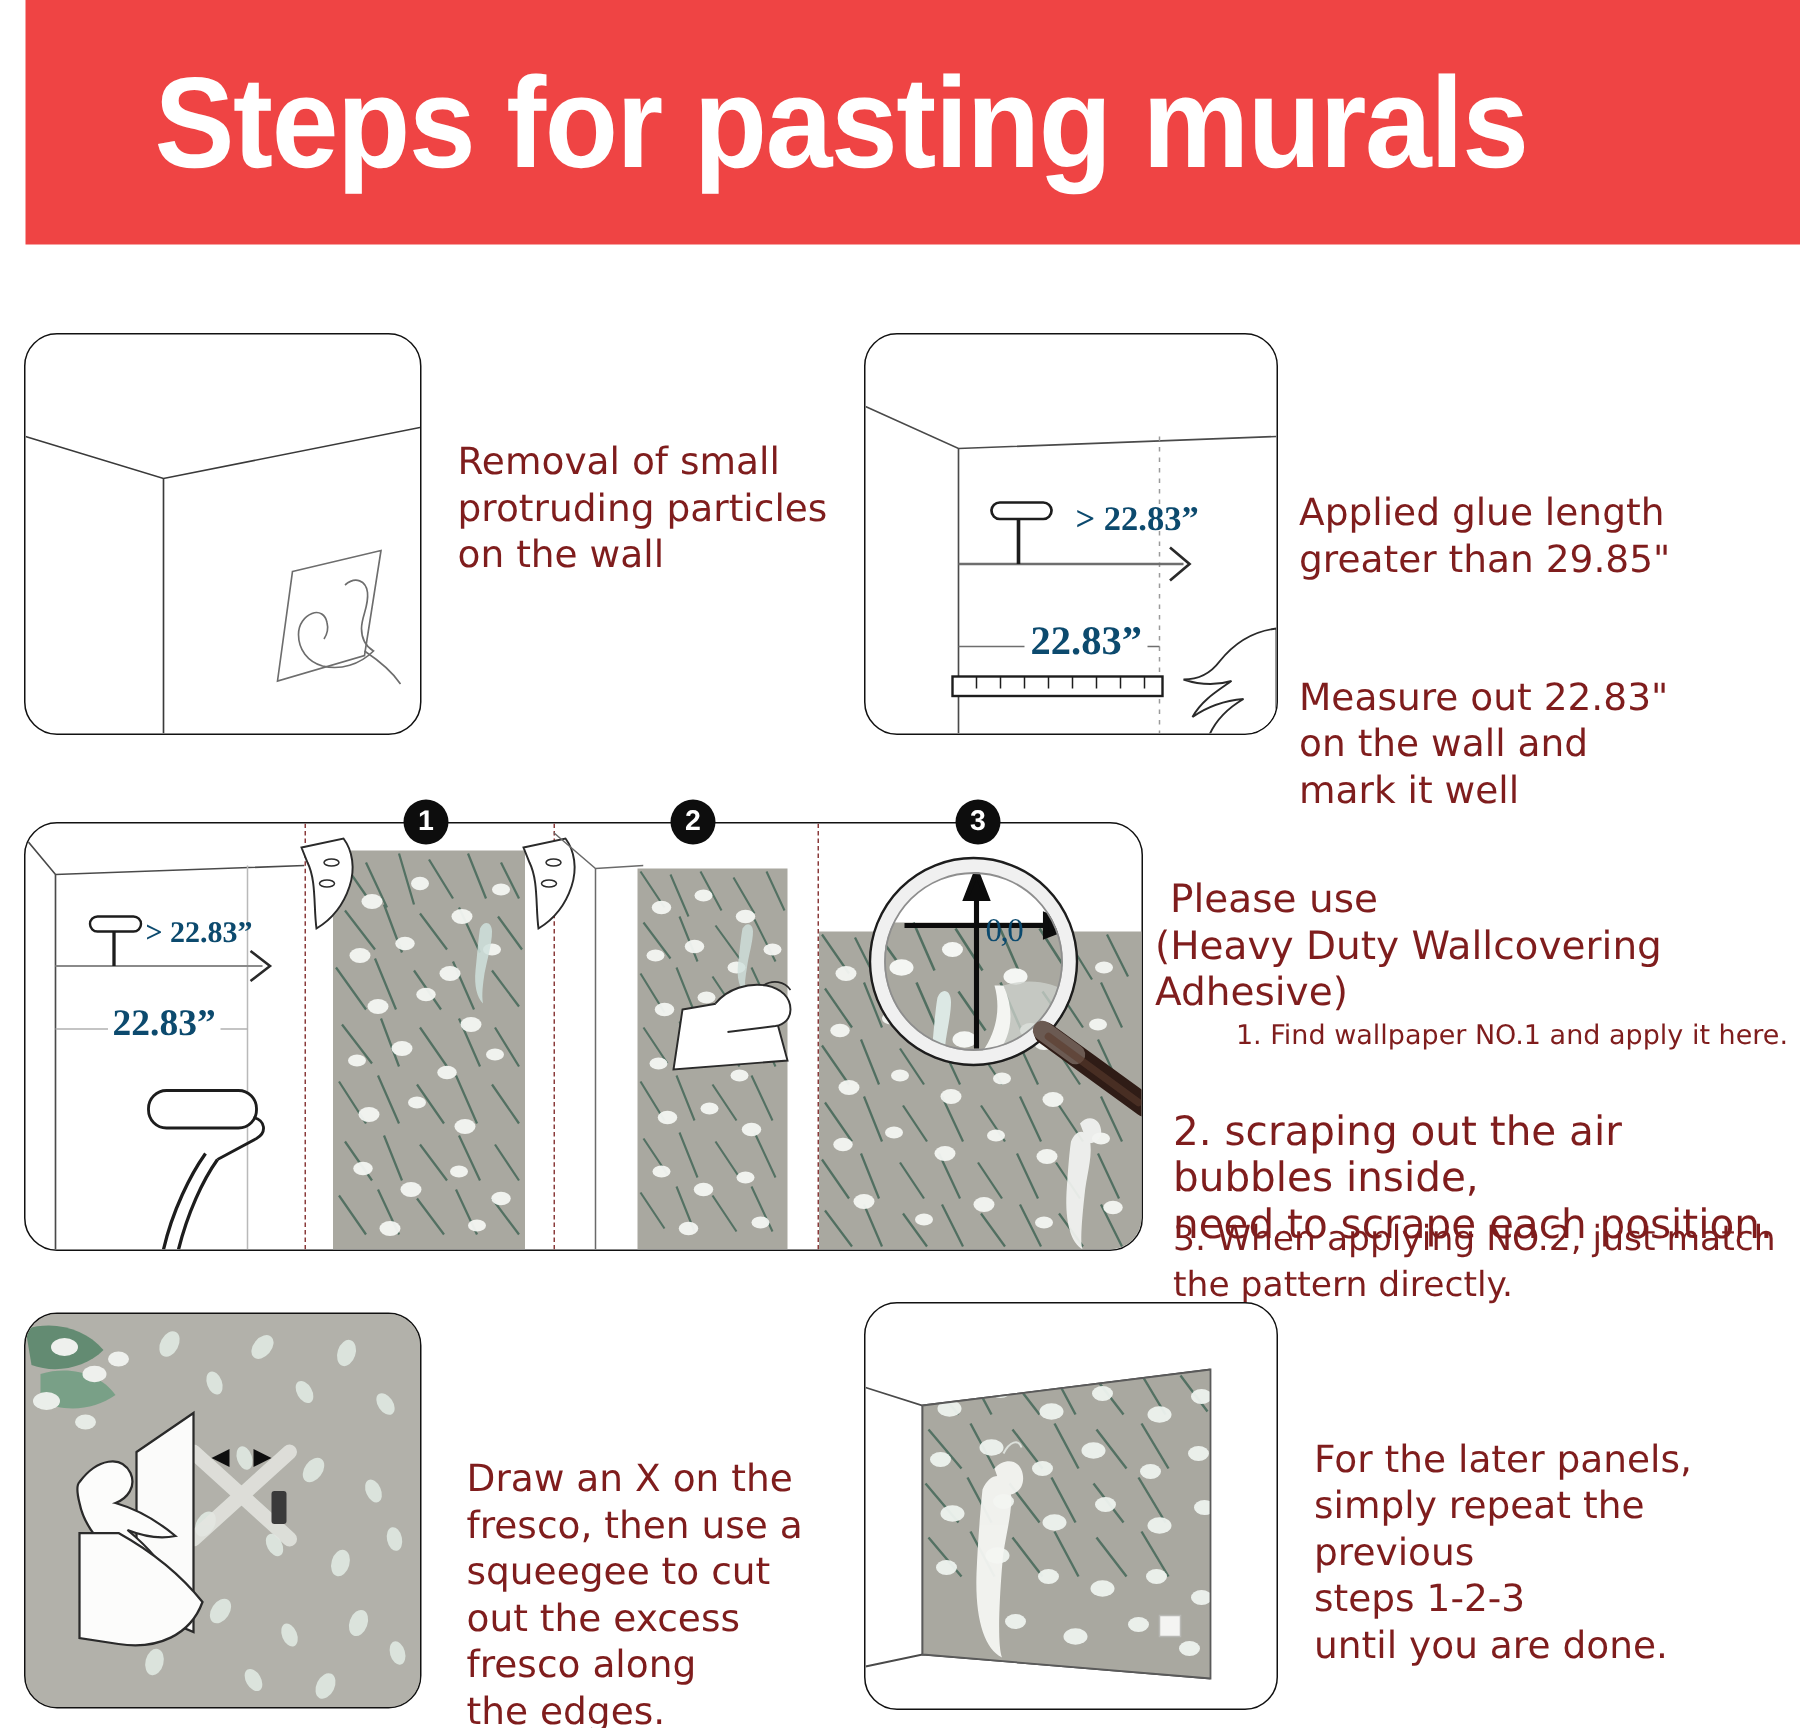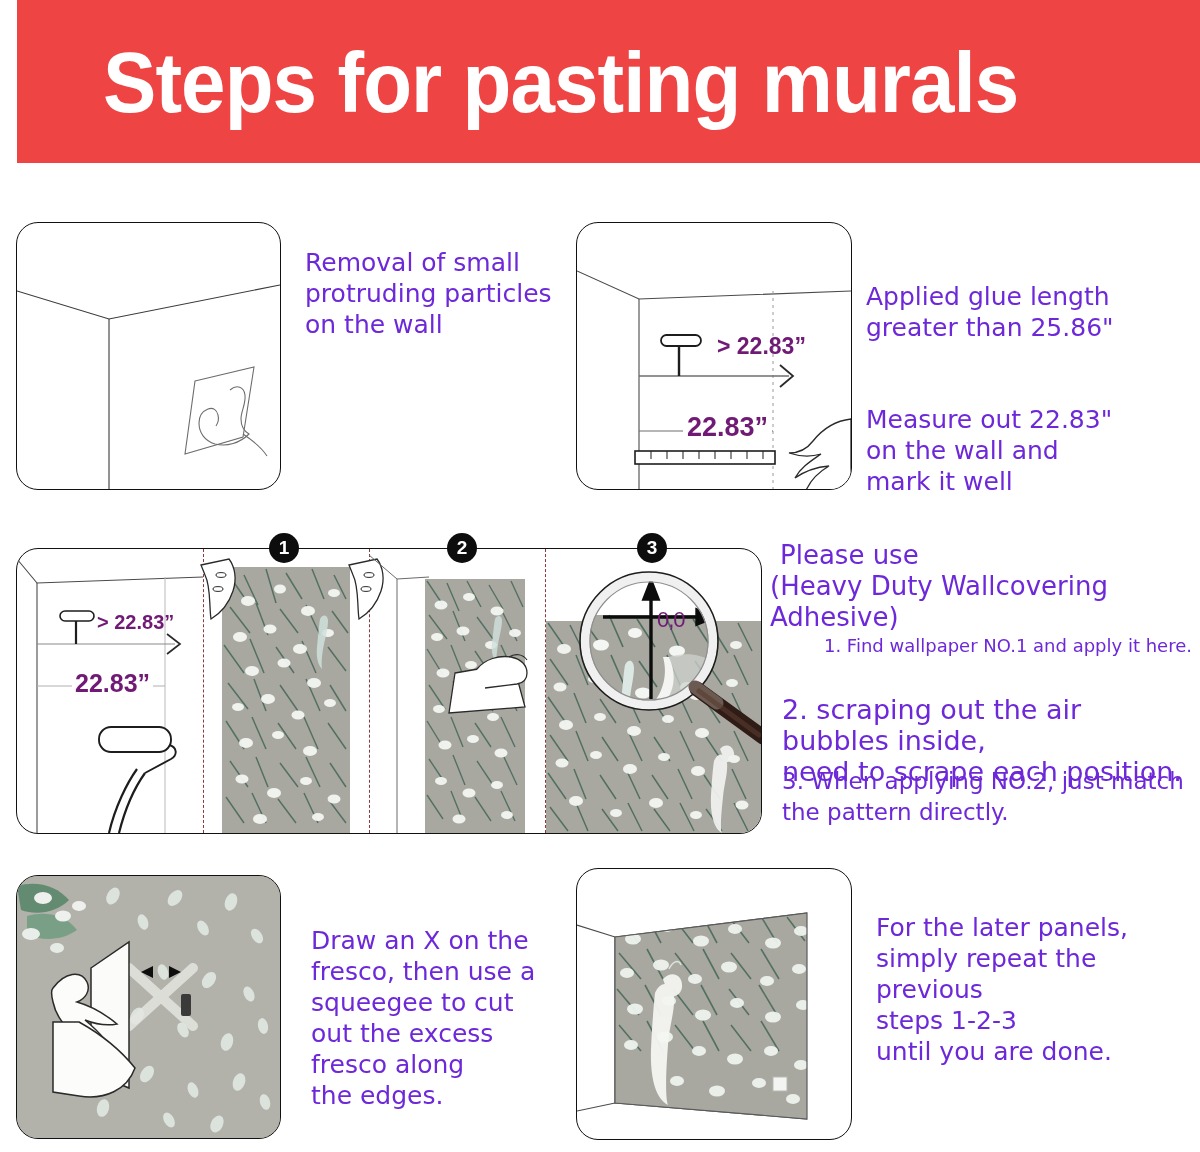--- a/index.html
+++ b/index.html
@@ -26,42 +26,43 @@
   }
 
   
   .panel{
     position:absolute; border:1.6px solid #111; border-radius:22px;
     background:#fff; overflow:hidden;
   }
 
   
   .caption{
-    position:absolute; color:#6d28d9;
+    position:absolute; color:#7f1d1d;
     font-size:25px; line-height:31px; white-space:pre-line;
     font-family:"DejaVu Sans","Liberation Sans",sans-serif;
+    margin-top:45px;
   }
 
   
   svg{ display:block; }
 
   
   .wp{ position:relative; background:#a9a8a0; overflow:hidden; }
 
   
   .badge{
     position:absolute; width:30px; height:30px; border-radius:50%;
     background:#0d0d0d; color:#fff; font-size:19px; font-weight:bold;
     line-height:30px; text-align:center; z-index:40;
     font-family:"Liberation Sans","DejaVu Sans",sans-serif;
   }
 
   .dim-label{
-    position:absolute; color:#701a75; font-weight:bold;
-    font-family:Liberation Sans, sans-serif;
+    position:absolute; color:#0c4a6e; font-weight:bold;
+    font-family:Liberation Serif, serif;
     text-align:right;
   }
 </style>
 </head>
 <body>
 
 <div class="header">
   <div class="header-title">Steps for pasting murals</div>
 </div>
 
@@ -119,21 +120,21 @@
     <g fill="#fff" stroke="#2a2a2a" stroke-width="1.3">
       <path d="M274,196 c-18,2 -30,12 -38,22 c-6,8 -14,12 -24,12 c12,4 22,4 32,1
                c-10,7 -20,13 -26,24 c10,-7 22,-11 34,-12 c-12,7 -20,16 -24,27
                l46,0 z"></path>
     </g>
   </svg>
   <div class="dim-label" style="left:140px; top:110px; font-size:23px;">&gt; 22.83”</div>
   <div class="dim-label" style="left:106px; top:189px; font-size:27px; background:#fff; padding:0 4px;">22.83”</div>
 </div>
 <div class="caption" style="left:866px; top:281px; width:300px;">Applied glue length
-greater than 25.86"</div>
+greater than 29.85"</div>
 <div class="caption" style="left:866px; top:404px; width:300px;">Measure out 22.83"
 on the wall and
 mark it well</div>
 
 <div class="panel" style="left:16px; top:548px; width:746px; height:286px;">
 
   <div style="position:absolute; left:0; top:0; width:186px; height:284px;">
     <svg width="186" height="284" viewBox="0 0 186 284">
       <polyline points="0,10 20,34 186,28" fill="none" stroke="#4a4a4a" stroke-width="1.1"></polyline>
       <line x1="20" y1="34" x2="20" y2="284" stroke="#4a4a4a" stroke-width="1.1"></line>

